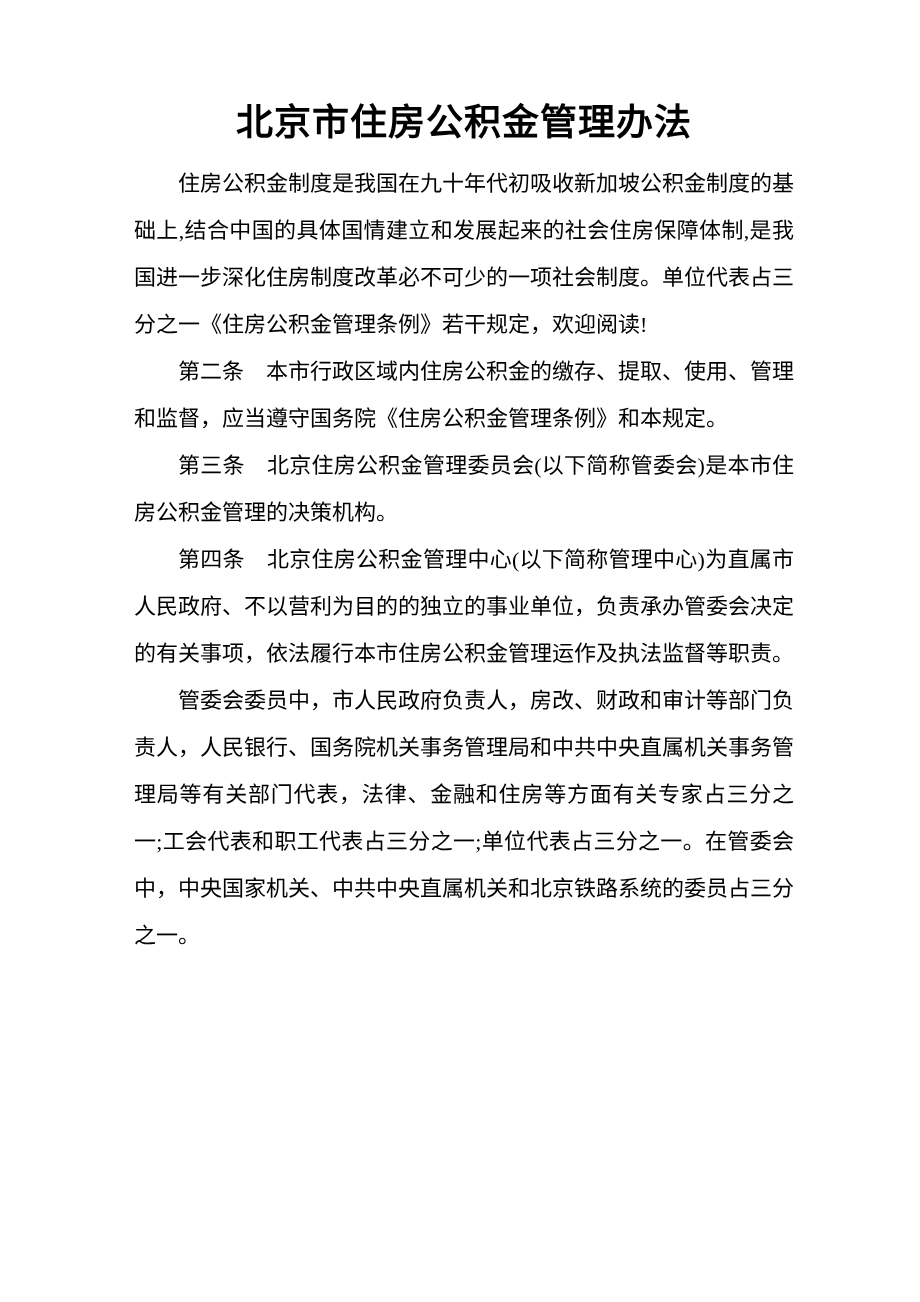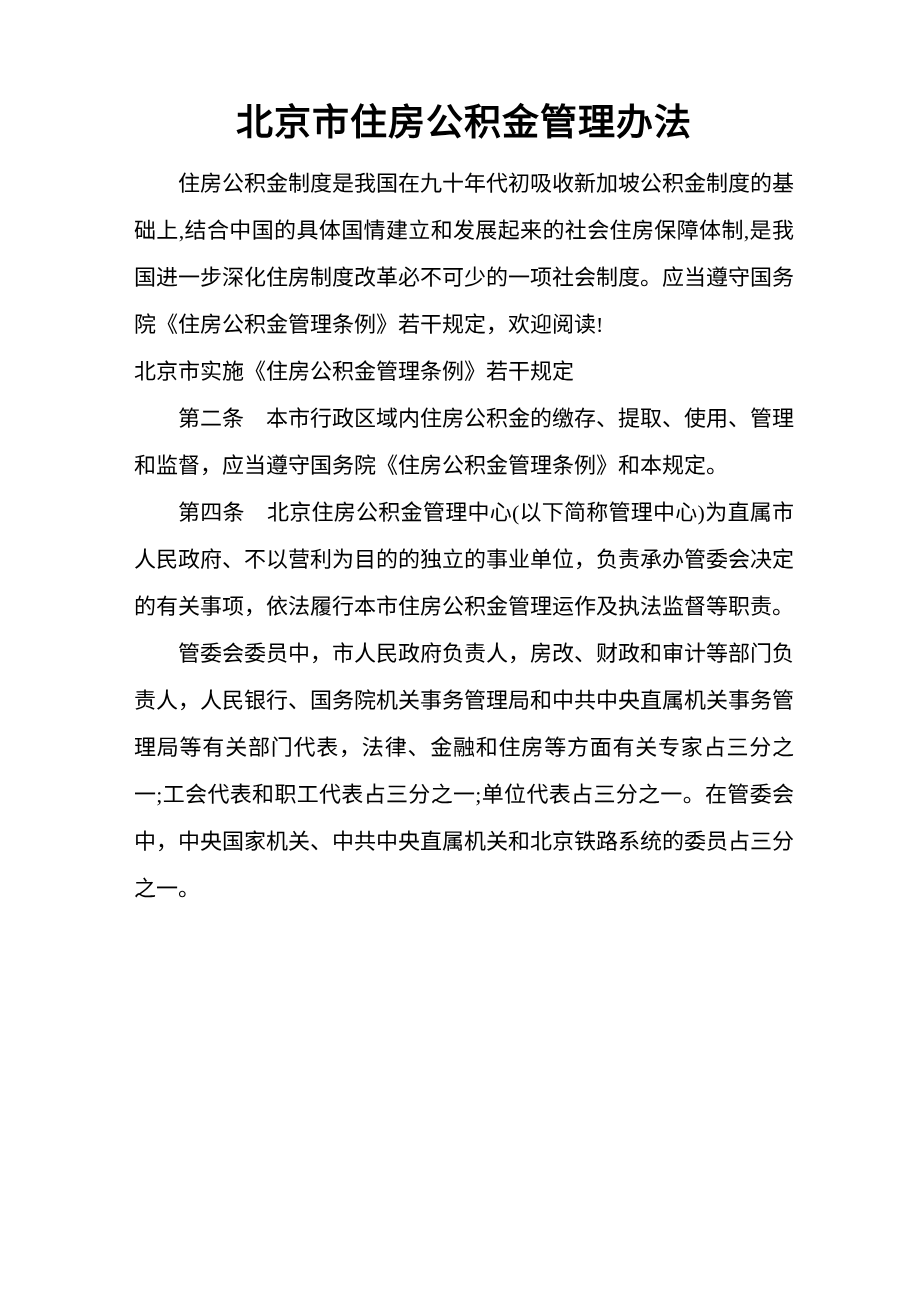--- a/index.html
+++ b/index.html
@@ -39,25 +39,25 @@
     text-indent: 2em;
   }
 </style>
 </head>
 <body>
 
 <div class="page">
   <div class="content">
     <h1 class="doc-title">北京市住房公积金管理办法</h1>
 
-    <p class="para indent">住房公积金制度是我国在九十年代初吸收新加坡公积金制度的基础上,结合中国的具体国情建立和发展起来的社会住房保障体制,是我国进一步深化住房制度改革必不可少的一项社会制度。应当遵守国务院《住房公积金管理条例》若干规定，欢迎阅读!</p>
+    <p class="para indent">住房公积金制度是我国在九十年代初吸收新加坡公积金制度的基础上,结合中国的具体国情建立和发展起来的社会住房保障体制,是我国进一步深化住房制度改革必不可少的一项社会制度。单位代表占三分之一《住房公积金管理条例》若干规定，欢迎阅读!</p>
 
-    <p class="para">北京市实施《住房公积金管理条例》若干规定</p>
 
 
     <p class="para indent">第二条　本市行政区域内住房公积金的缴存、提取、使用、管理和监督，应当遵守国务院《住房公积金管理条例》和本规定。</p>
 
+    <p class="para indent">第三条　北京住房公积金管理委员会(以下简称管委会)是本市住房公积金管理的决策机构。</p>
 
     <p class="para indent">第四条　北京住房公积金管理中心(以下简称管理中心)为直属市人民政府、不以营利为目的的独立的事业单位，负责承办管委会决定的有关事项，依法履行本市住房公积金管理运作及执法监督等职责。</p>
 
     <p class="para indent">管委会委员中，市人民政府负责人，房改、财政和审计等部门负责人，人民银行、国务院机关事务管理局和中共中央直属机关事务管理局等有关部门代表，法律、金融和住房等方面有关专家占三分之一;工会代表和职工代表占三分之一;单位代表占三分之一。在管委会中，中央国家机关、中共中央直属机关和北京铁路系统的委员占三分之一。</p>
   </div>
 </div>
 
 </body></html>

